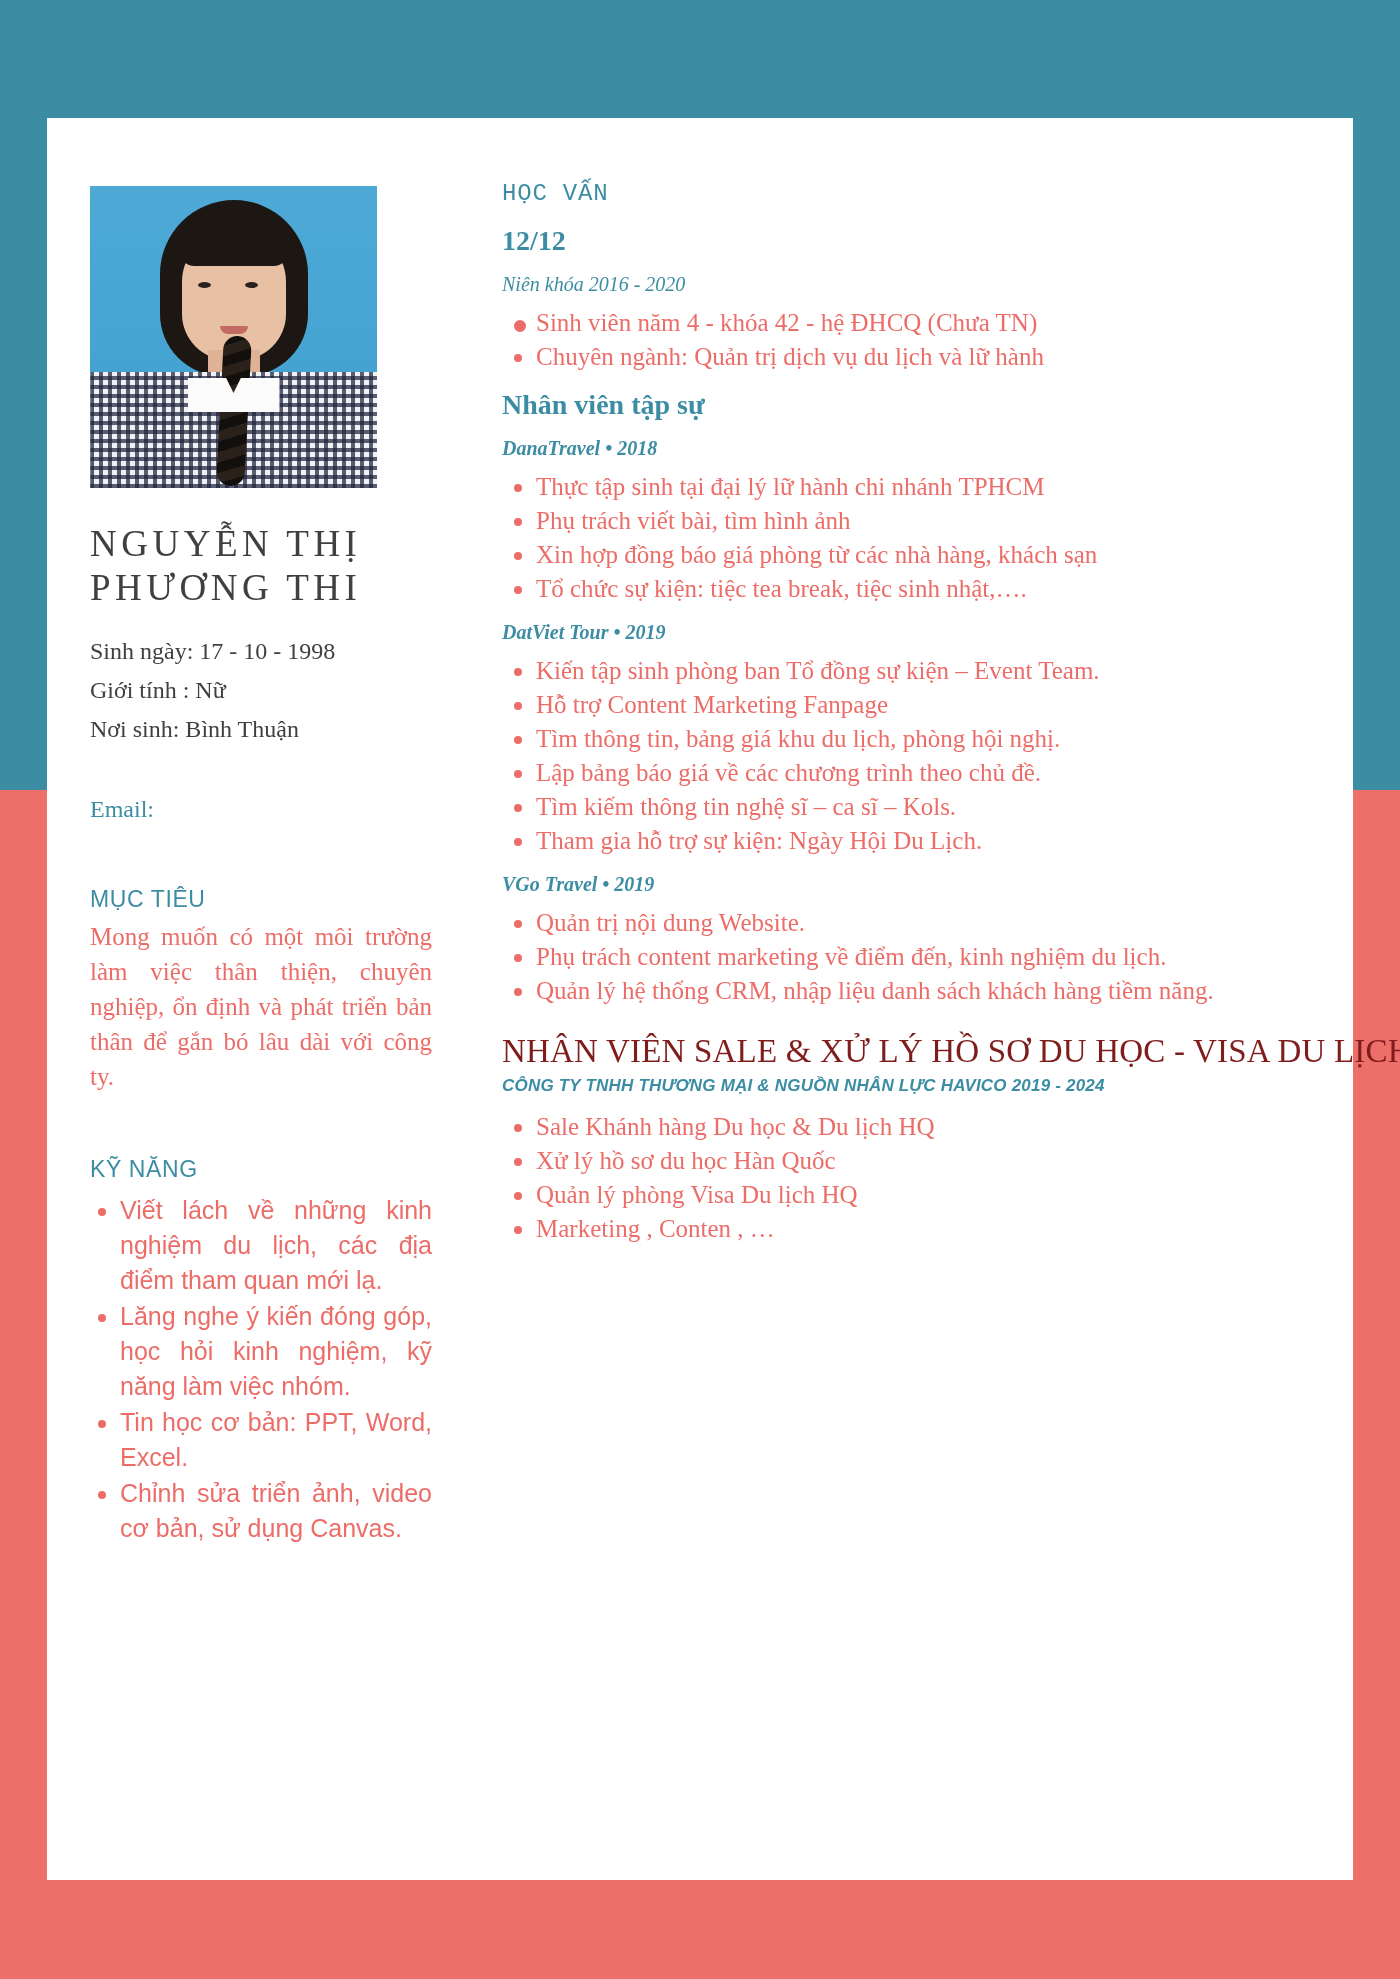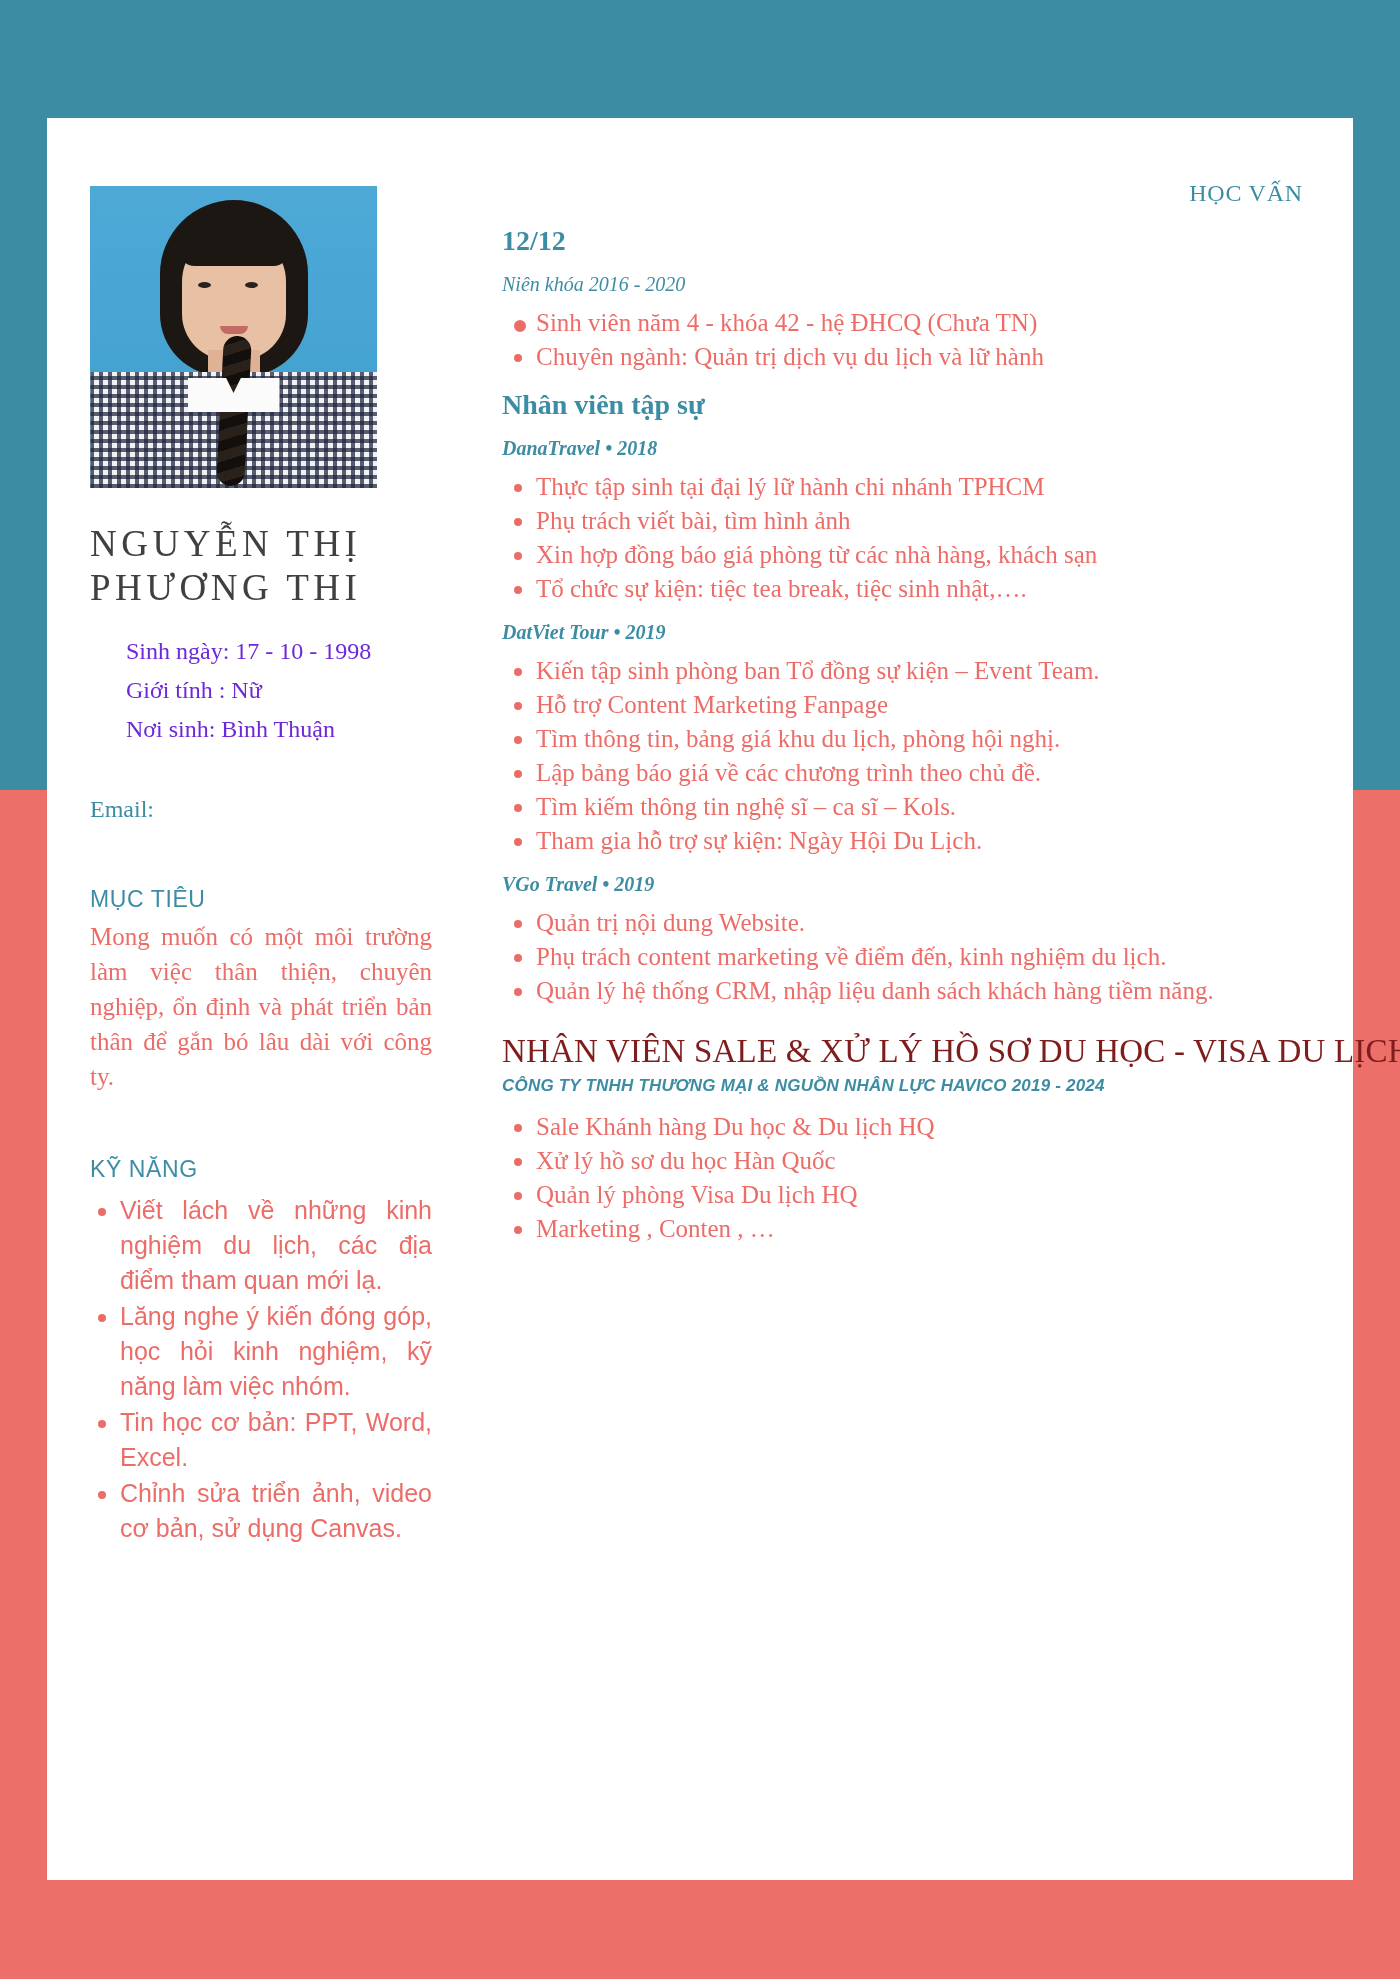--- a/index.html
+++ b/index.html
@@ -77,26 +77,25 @@
     color:#404040;
     font-family:"Liberation Serif", serif;
     font-size:37px;line-height:44px;
     letter-spacing:4.5px;
     font-weight:400;
     margin:0 0 22px 0;
   }
   .name .line{display:block;}
 
   .info-line{
-    color:#6d28d9;
+    color:#404040;
     font-family:"Liberation Serif", serif;
     font-size:24px;line-height:39px;
     font-weight:400;
     white-space:nowrap;
-    margin-left:36px;
   }
   .email-line{
     color:#3c8da4;
     font-family:"Liberation Serif", serif;
     font-size:24px;line-height:30px;
     margin-top:45px;
   }
 
   
   .l-head{
@@ -127,25 +126,24 @@
     margin-bottom:1px;
   }
   ul.l-list li::before{
     content:"";position:absolute;left:8px;top:15px;
     width:8px;height:8px;border-radius:50%;background:#ec6d68;
   }
 
   
   .r-head{
     color:#3c8da4;
-    font-family:Liberation Serif, serif;
+    font-family:Liberation Mono, monospace;
     font-size:24px;letter-spacing:.8px;
     font-weight:400;
     margin:0 0 18px 0;
-    text-align:right;
   }
   .r-head.gap{margin-top:46px;}
   .r-sub{
     color:#3c8da4;
     font-family:"Liberation Serif", serif;
     font-size:28px;font-weight:700;
     margin:0 0 16px 0;
   }
   .r-meta{
     color:#3c8da4;

